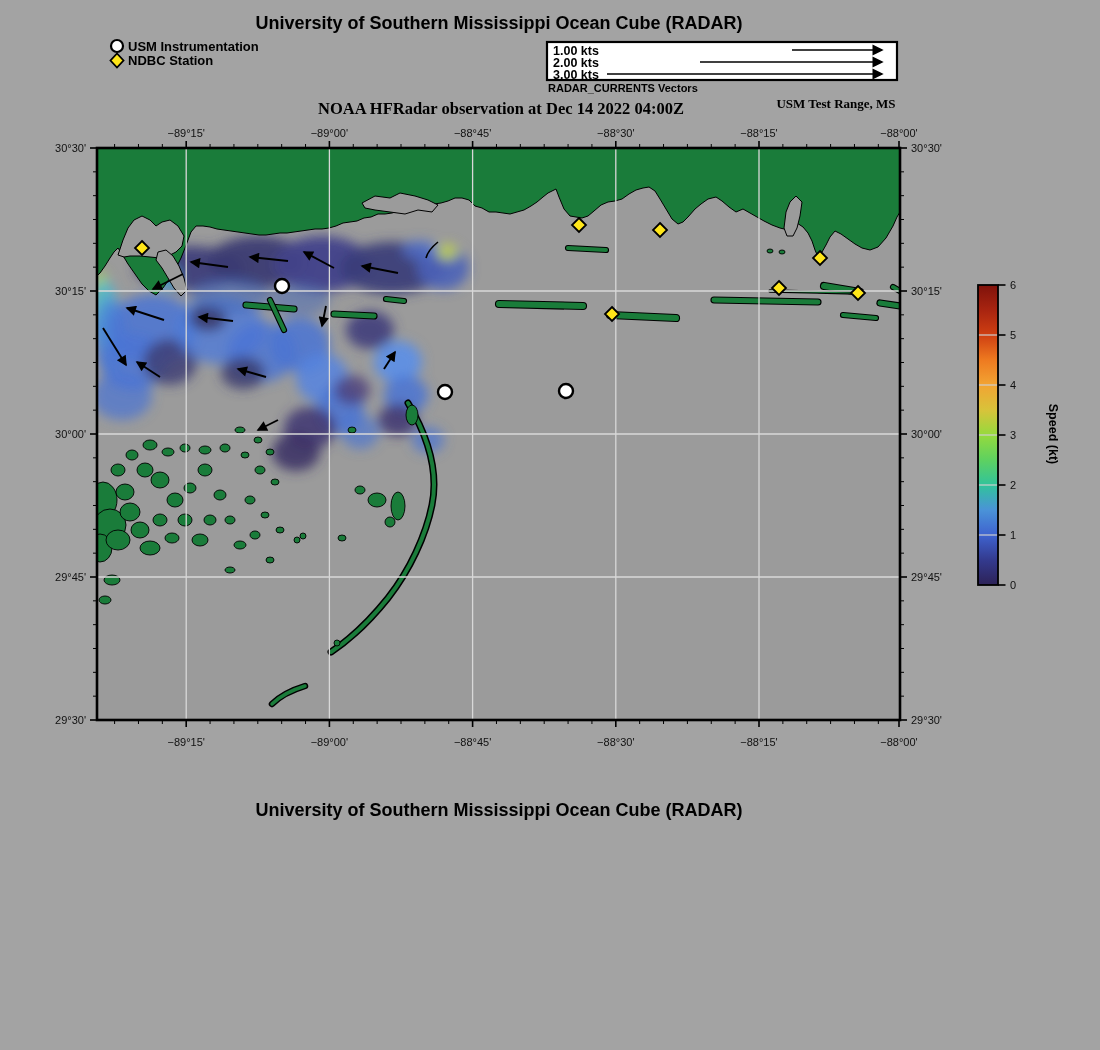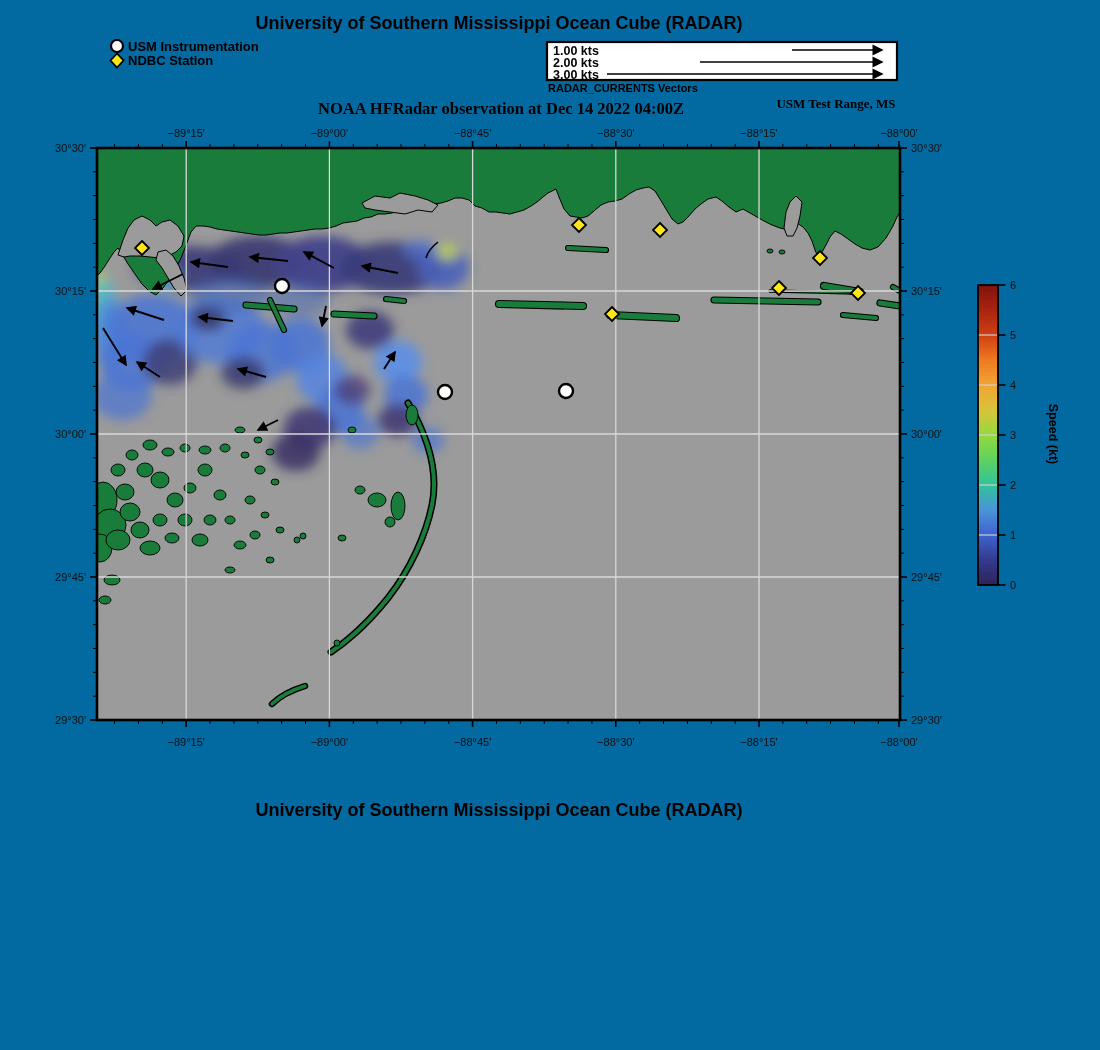--- a/index.html
+++ b/index.html
@@ -1,16 +1,16 @@
 <!DOCTYPE html>
 <html><head>
 <meta charset="utf-8">
 <style>
   html,body{margin:0;padding:0;background:#ffffff;}
-  #page{position:relative;width:1100px;height:1050px;background:#0369a1;overflow:hidden;
+  #page{position:relative;width:1100px;height:1050px;background:#a3a3a3;overflow:hidden;
         font-family:"Liberation Sans",sans-serif;}
   svg text{user-select:none;}
   .t-sans-b{font-family:"Liberation Sans",sans-serif;font-weight:bold;}
   .t-serif-b{font-family:"Liberation Serif",serif;font-weight:bold;}
   .ax{font-family:"Liberation Sans",sans-serif;font-size:11px;fill:#111;}
 </style>
 </head>
 <body>
 
 <div id="page">

